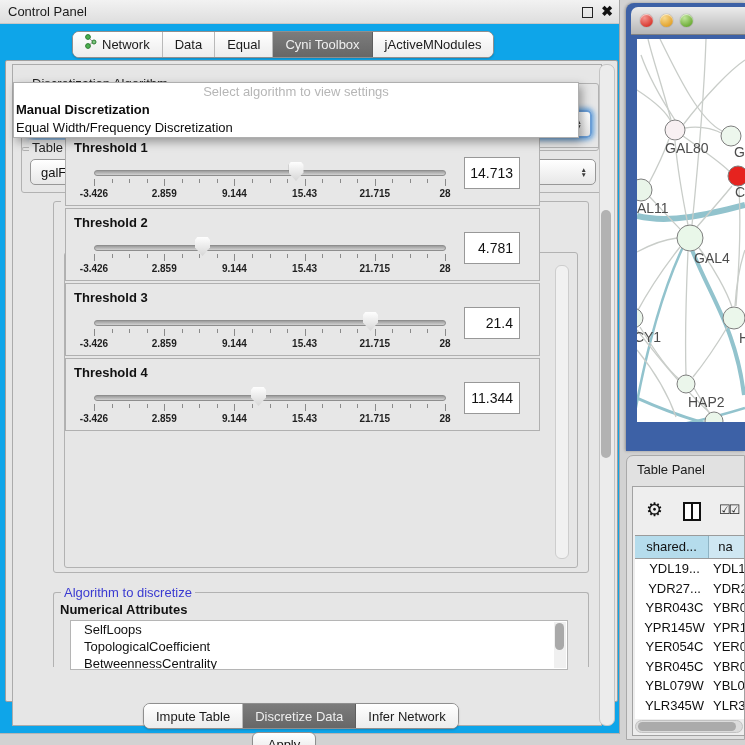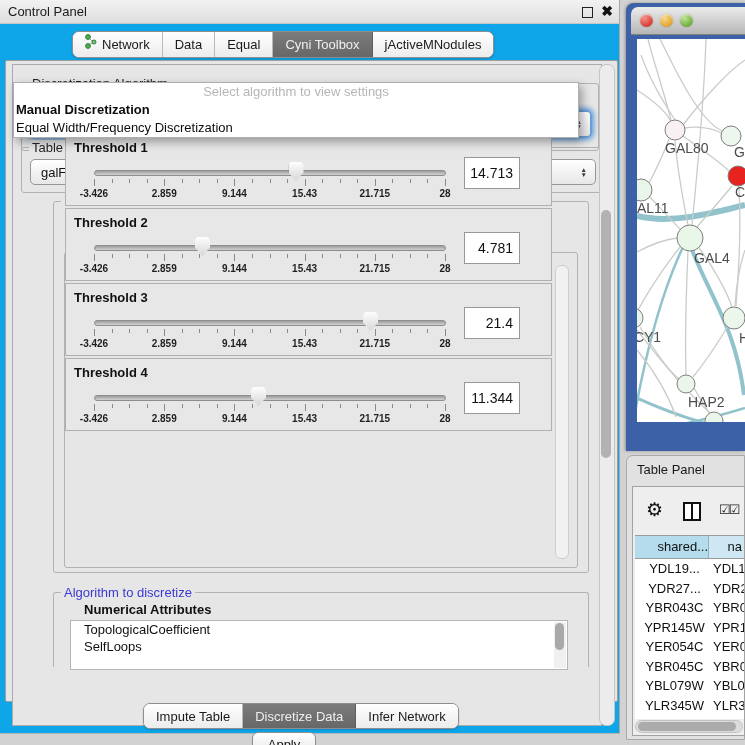--- a/index.html
+++ b/index.html
@@ -42,21 +42,21 @@
   .stepper{position:absolute;right:8px;top:50%;transform:translateY(-50%);display:flex;
            flex-direction:column;align-items:center;font-size:6.5px;line-height:5px;color:#3c3c3c;}
   .focus-ring{box-shadow:0 0 5px 2px rgba(92,157,219,.95);border:2px solid #6b9fd8;}
   
   #algo-popup{position:absolute;left:13px;top:82px;width:564px;height:54px;background:#fff;
               border:1px solid #afafaf;box-shadow:3px 4px 9px rgba(0,0,0,.35);z-index:60;font-size:13px;}
   .popup-placeholder{height:18px;line-height:18px;text-align:center;color:#b6b6b6;}
   .popup-item{height:18px;line-height:18px;padding-left:2px;color:#0d0d0d;}
   .popup-item.bold{font-weight:bold;}
   
-  .threshold{position:absolute;left:62px;width:473px;height:71px;border:1px solid #b0b0b0;background:#e7e7e7;padding-left:12px;}
+  .threshold{position:absolute;left:62px;width:473px;height:71px;border:1px solid #b0b0b0;background:#e7e7e7;}
   .t-label{position:absolute;left:8px;top:6px;font-weight:bold;font-size:13px;color:#111;}
   .track{position:absolute;left:28px;top:36px;width:350px;height:4px;border-radius:3px;
          background:linear-gradient(#9c9c9c,#d2d2d2);border:1px solid #8e8e8e;}
   .handle{position:absolute;top:28px;width:15px;height:19px;background:linear-gradient(#fefefe,#d6d6d6);
           clip-path:polygon(15% 0,85% 0,100% 15%,100% 55%,50% 100%,0 55%,0 15%);
           filter:drop-shadow(0 0 1px #6f6f6f);}
   .ticks{position:absolute;left:28px;top:45px;width:351px;height:8px;}
   .tick{position:absolute;top:0;width:1px;height:4px;background:#8a8a8a;}
   .tick.major{height:7px;}
   .labels{position:absolute;left:28px;top:54px;width:351px;height:12px;}
@@ -89,21 +89,21 @@
   #tp-win{position:absolute;left:626px;top:455px;width:119px;height:285px;background:#e1e1e1;
           border:1px solid #a9a9a9;border-top-left-radius:7px;box-sizing:border-box;}
   #tp-title{position:absolute;left:10px;top:2px;line-height:24px;font-size:13px;color:#1a1a1a;}
   #tp-content{position:absolute;left:5px;top:30px;right:-1px;bottom:3px;background:#eeeeee;border:1px solid #a2a2a2;}
   #gear{position:absolute;left:13px;top:13px;font-size:19px;color:#111;line-height:19px;}
   #split-ico{position:absolute;left:50px;top:15px;width:14px;height:15px;border:2px solid #111;background:#fff;}
   #split-ico:before{content:"";position:absolute;left:50%;top:0;width:2px;height:100%;background:#111;transform:translateX(-50%);}
   #checks{position:absolute;left:86px;top:15px;font-size:13px;letter-spacing:-2px;color:#222;}
   #tp-table{position:absolute;left:2px;top:48px;right:0;bottom:16px;background:#fff;overflow:hidden;font-size:13px;}
   #tp-header{display:flex;height:22px;border-top:1px solid #9b9b9b;border-bottom:1px solid #9b9b9b;}
-  .hcell{line-height:22px;text-align:right;box-sizing:border-box;}
+  .hcell{line-height:22px;text-align:center;box-sizing:border-box;}
   .hcell.c1{width:74px;background:#b5dcec;border-right:1px solid #8fb4c4;}
   .hcell.c2{flex:1;background:#cfe7f2;padding-right:2px;}
   .trow{display:flex;height:19.5px;line-height:19.5px;}
   .tcell{box-sizing:border-box;white-space:nowrap;overflow:hidden;text-align:center;}
   .tcell.c1{width:74px;padding-left:5px;}
   .tcell.c2{flex:1;padding-left:4px;}
   #tp-hscroll{position:absolute;left:2px;right:1px;bottom:2px;height:13px;background:#dcdcdc;border:1px solid #c2c2c2;border-radius:7px;box-sizing:border-box;}
   #tp-hthumb{position:absolute;left:2px;top:1px;width:92%;height:9px;background:#ababab;border-radius:5px;}
   .net-label{font-size:14px;fill:#4d4d4d;}
 </style>
@@ -323,24 +323,25 @@
                   </div>
     <div class="t-value">11.344</div>
   </div>
               </div>
             <div class="inner-scroll" style="right:8px;top:12px;width:12px;height:292px;"></div>
           </div>
         </div>
 
         <div class="grp" style="left:40px;top:527px;width:534px;height:74px;border-bottom:none;border-radius:3px 3px 0 0;">
           <span class="legend lg-blue">Algorithm to discretize</span>
-          <span style="position:absolute;left:6px;top:9px;font-size:13px;font-weight:bold;margin-left:24px;">Numerical Attributes</span>
+          <span style="position:absolute;left:6px;top:9px;font-size:13px;font-weight:bold;">Numerical Attributes</span>
           <div id="attr-list">
-            <div class="list-item">TopologicalCoefficient</div>
-              <div class="list-item">SelfLoops</div>
+            <div class="list-item">SelfLoops</div>
+              <div class="list-item">TopologicalCoefficient</div>
+              <div class="list-item">BetweennessCentrality</div>
               <div id="attr-scroll">
               <div id="attr-thumb"></div>
             </div>
           </div>
         </div>
       </div>
 
       <div id="cp-vscroll">
         <div id="cp-vthumb"></div>
       </div>

